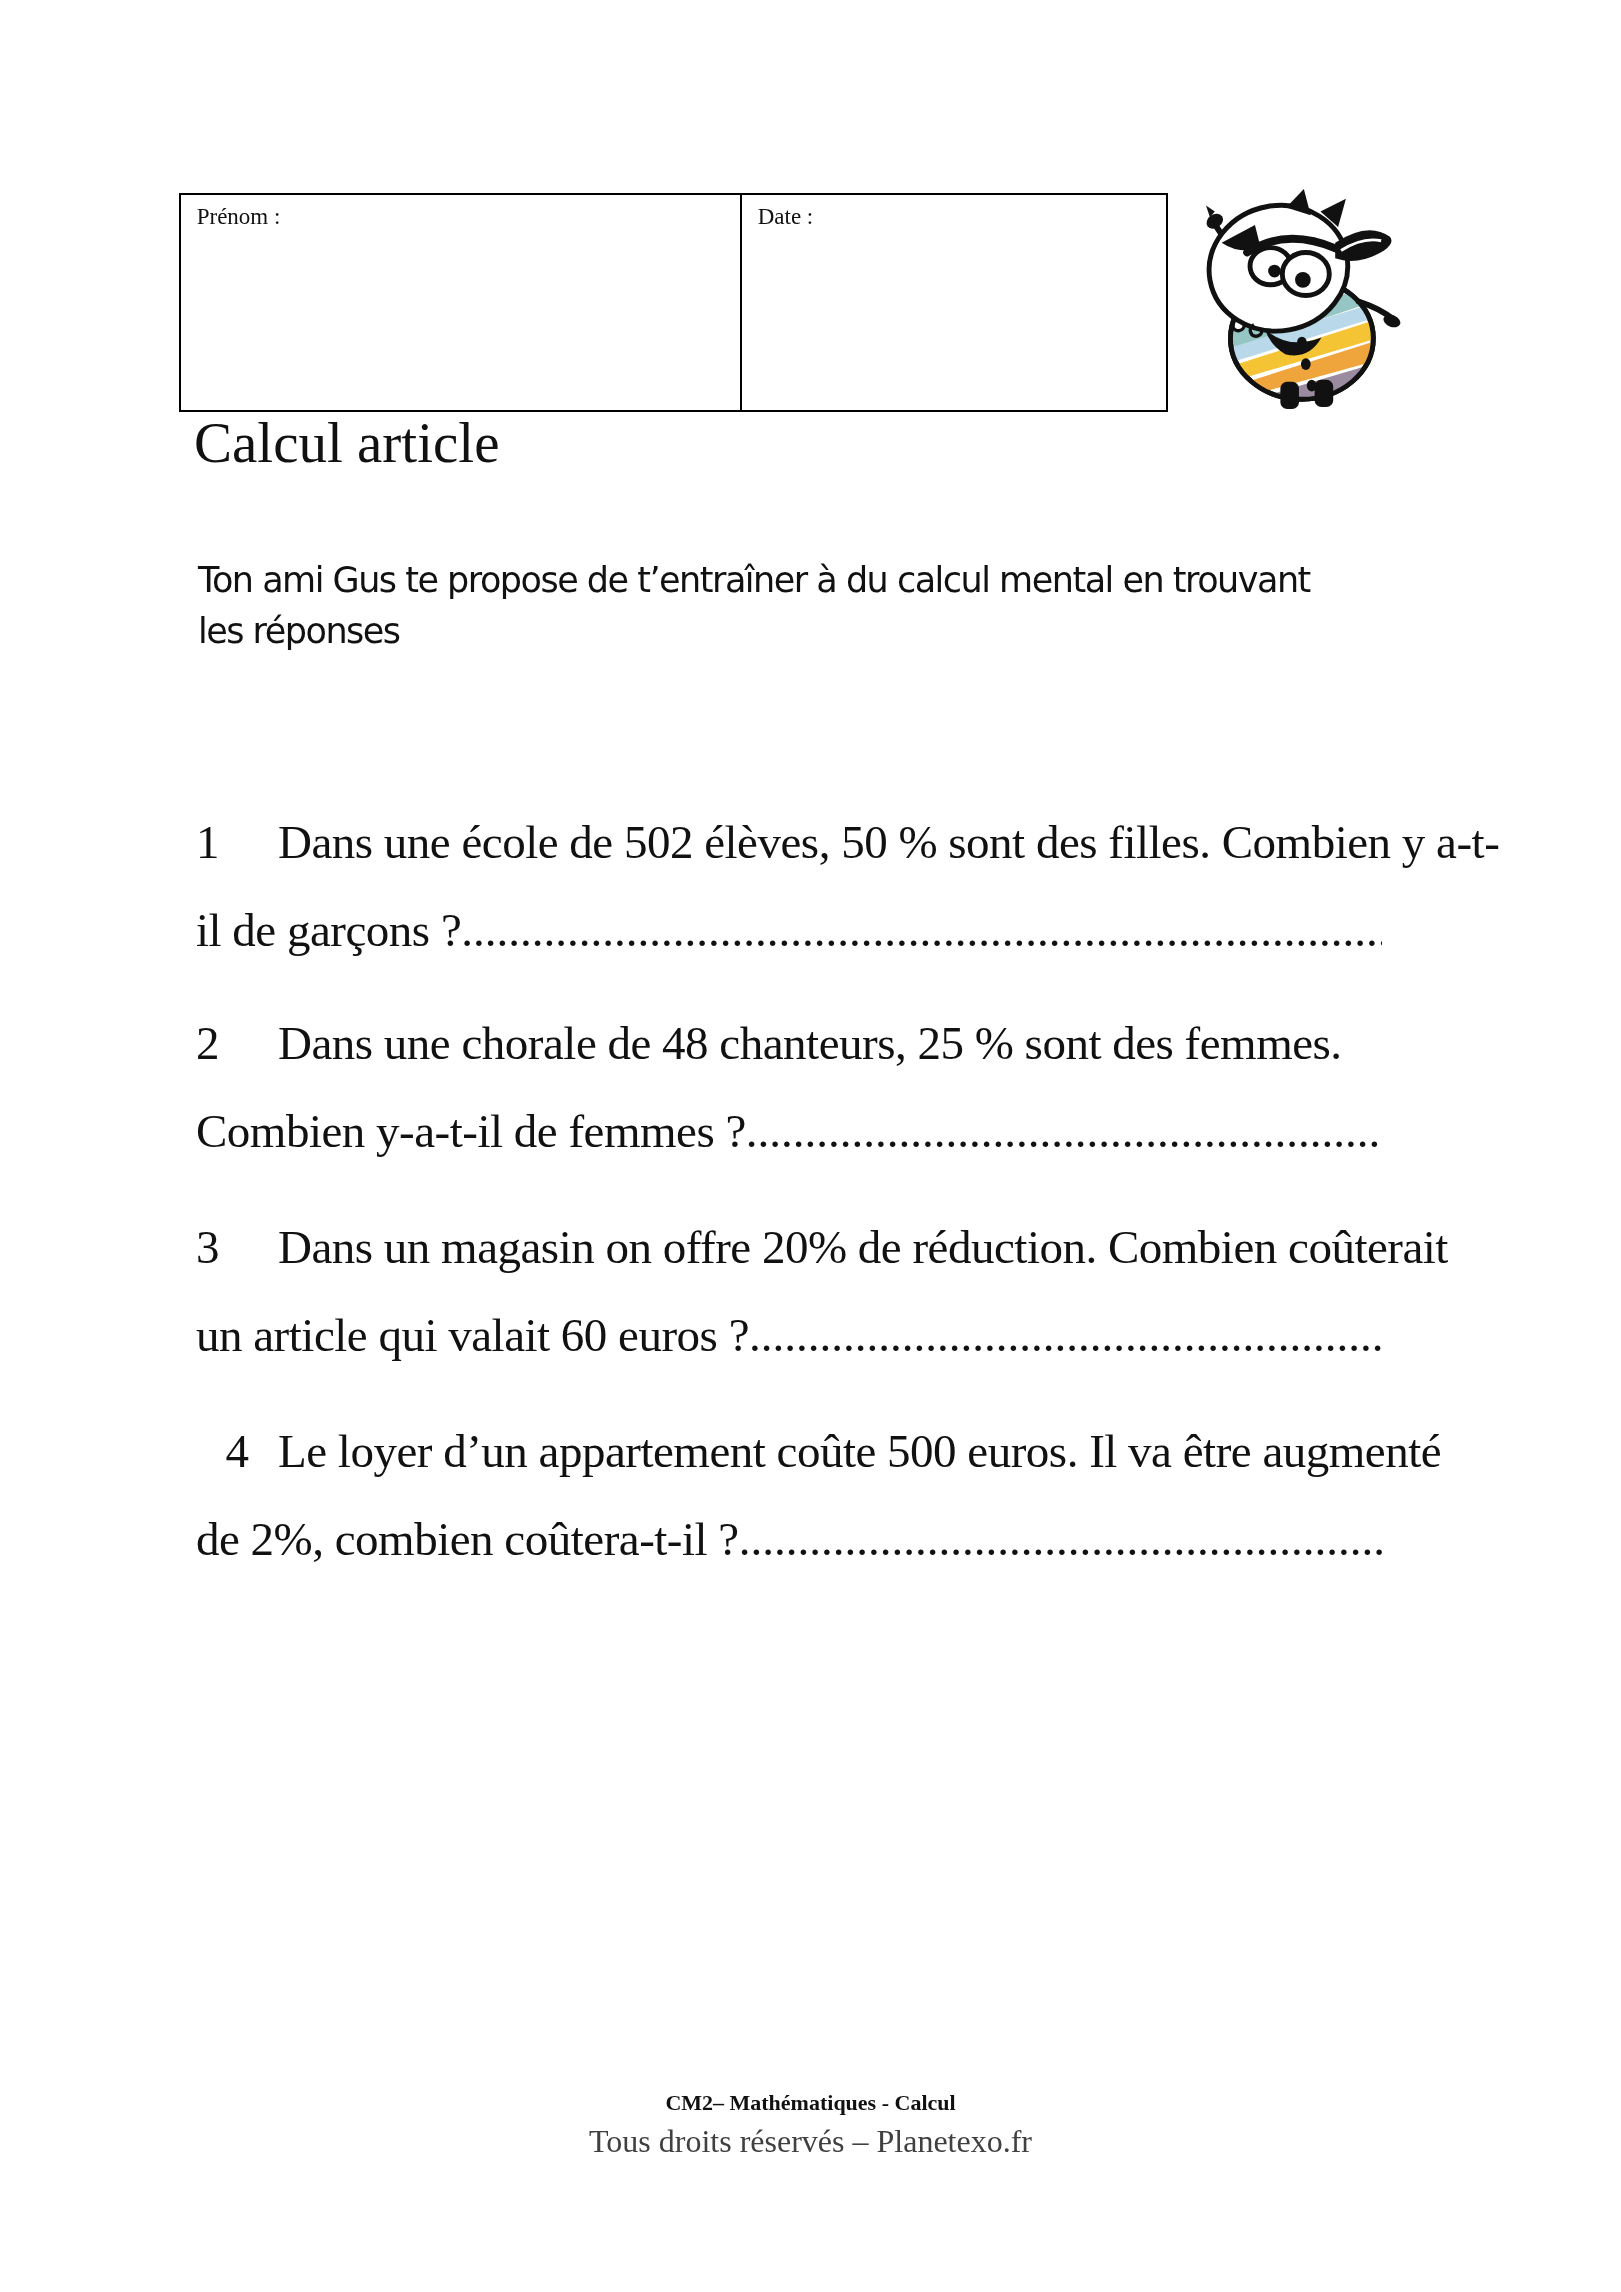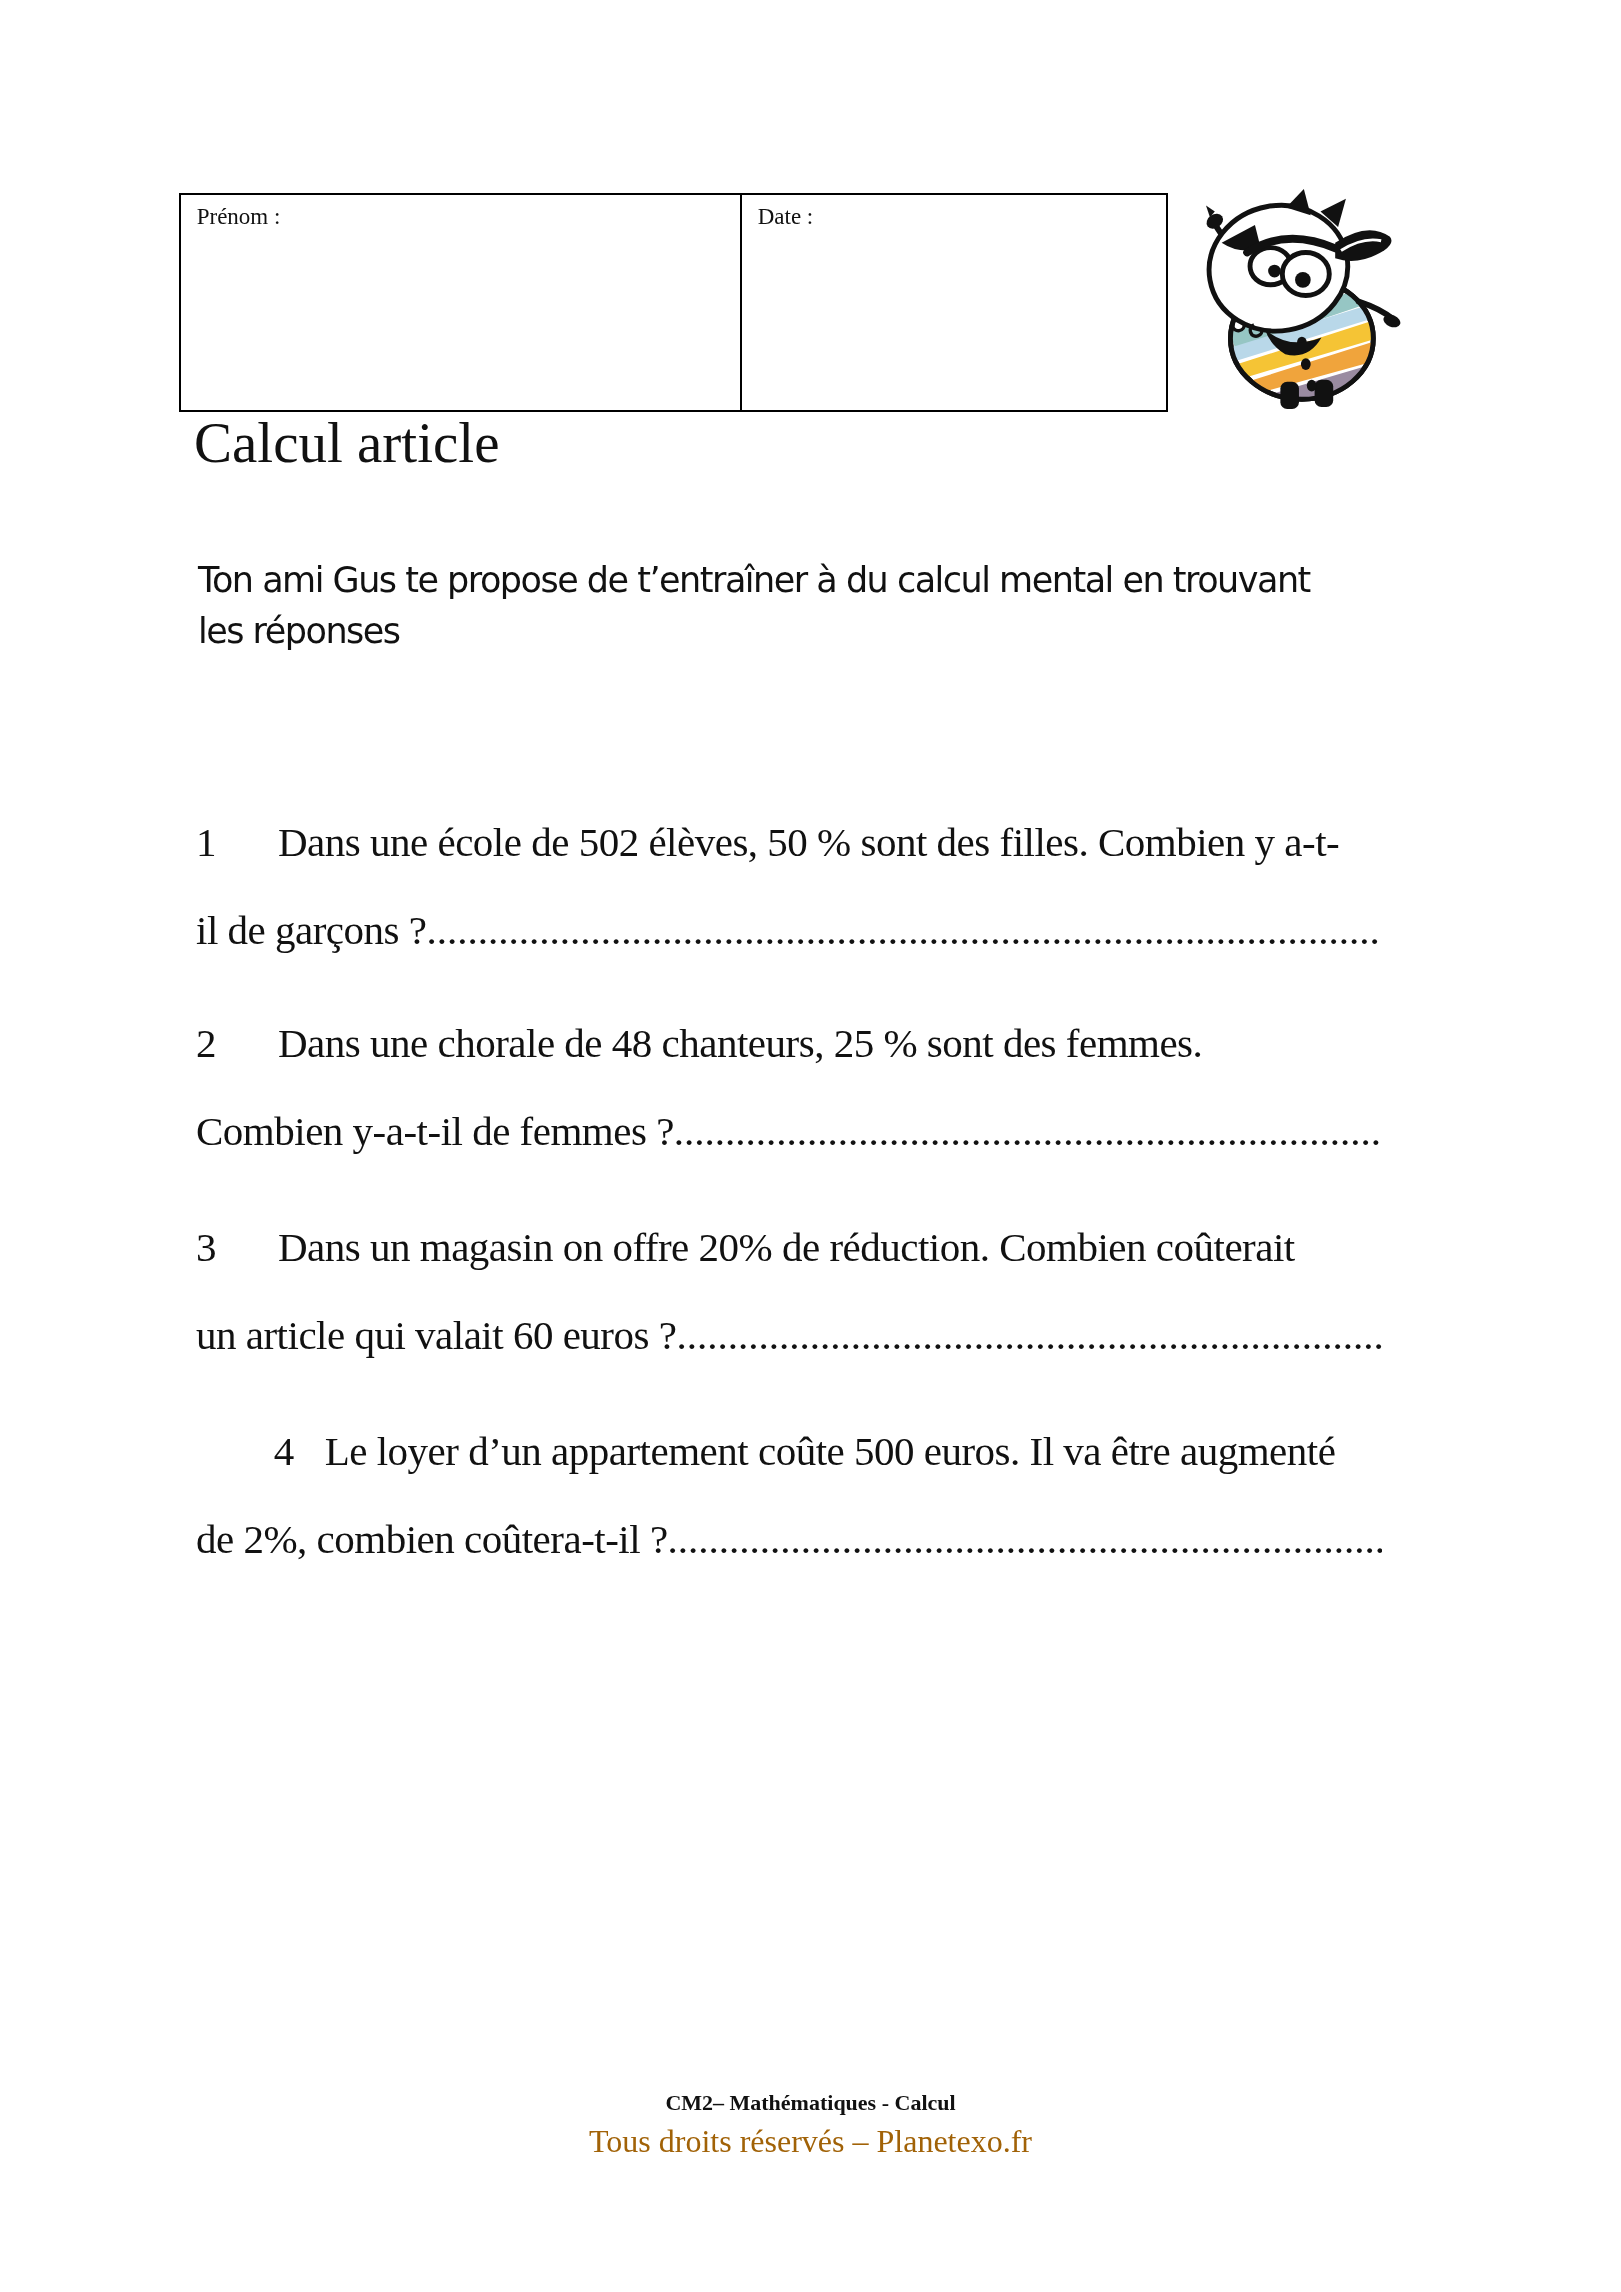--- a/index.html
+++ b/index.html
@@ -26,31 +26,31 @@
   
   .intro {
     position:absolute; left:198px; top:555px;
     font-family:"DejaVu Sans", sans-serif; font-size:35px; line-height:51px;
     letter-spacing:-1.5px; white-space:nowrap;
   }
   
   .question { position:absolute; left:196px; width:1186px; }
   .q-0 { top:798px; } .q-1 { top:999px; } .q-2 { top:1203px; } .q-3 { top:1407px;text-align:center; }
   .qline {
-    height:88px; line-height:88px; font-size:41px; letter-spacing:-0.5px;
+    height:88px; line-height:88px; font-size:47px; letter-spacing:-0.5px;
     white-space:nowrap;
   }
   .qnum { display:inline-block; width:82px; }
   .answer-line { display:flex; align-items:baseline; overflow:hidden; }
   .answer-text { flex:0 0 auto; }
   .dots { flex:1 1 auto; overflow:hidden; letter-spacing:0; }
   
   .footer { position:absolute; left:0; top:2084px; width:1621px; text-align:center; }
   .footer-line1 { font-size:22px; font-weight:bold; line-height:38px; }
-  .footer-line2 { font-size:32px; line-height:38px; color:#a16207; }
+  .footer-line2 { font-size:32px; line-height:38px; color:#404040; }
 </style>
 </head>
 <body>
 
 <div class="page">
 
   <div class="header-box">
     <div class="cell cell-prenom">
       <span>Prénom :</span>
     </div>

